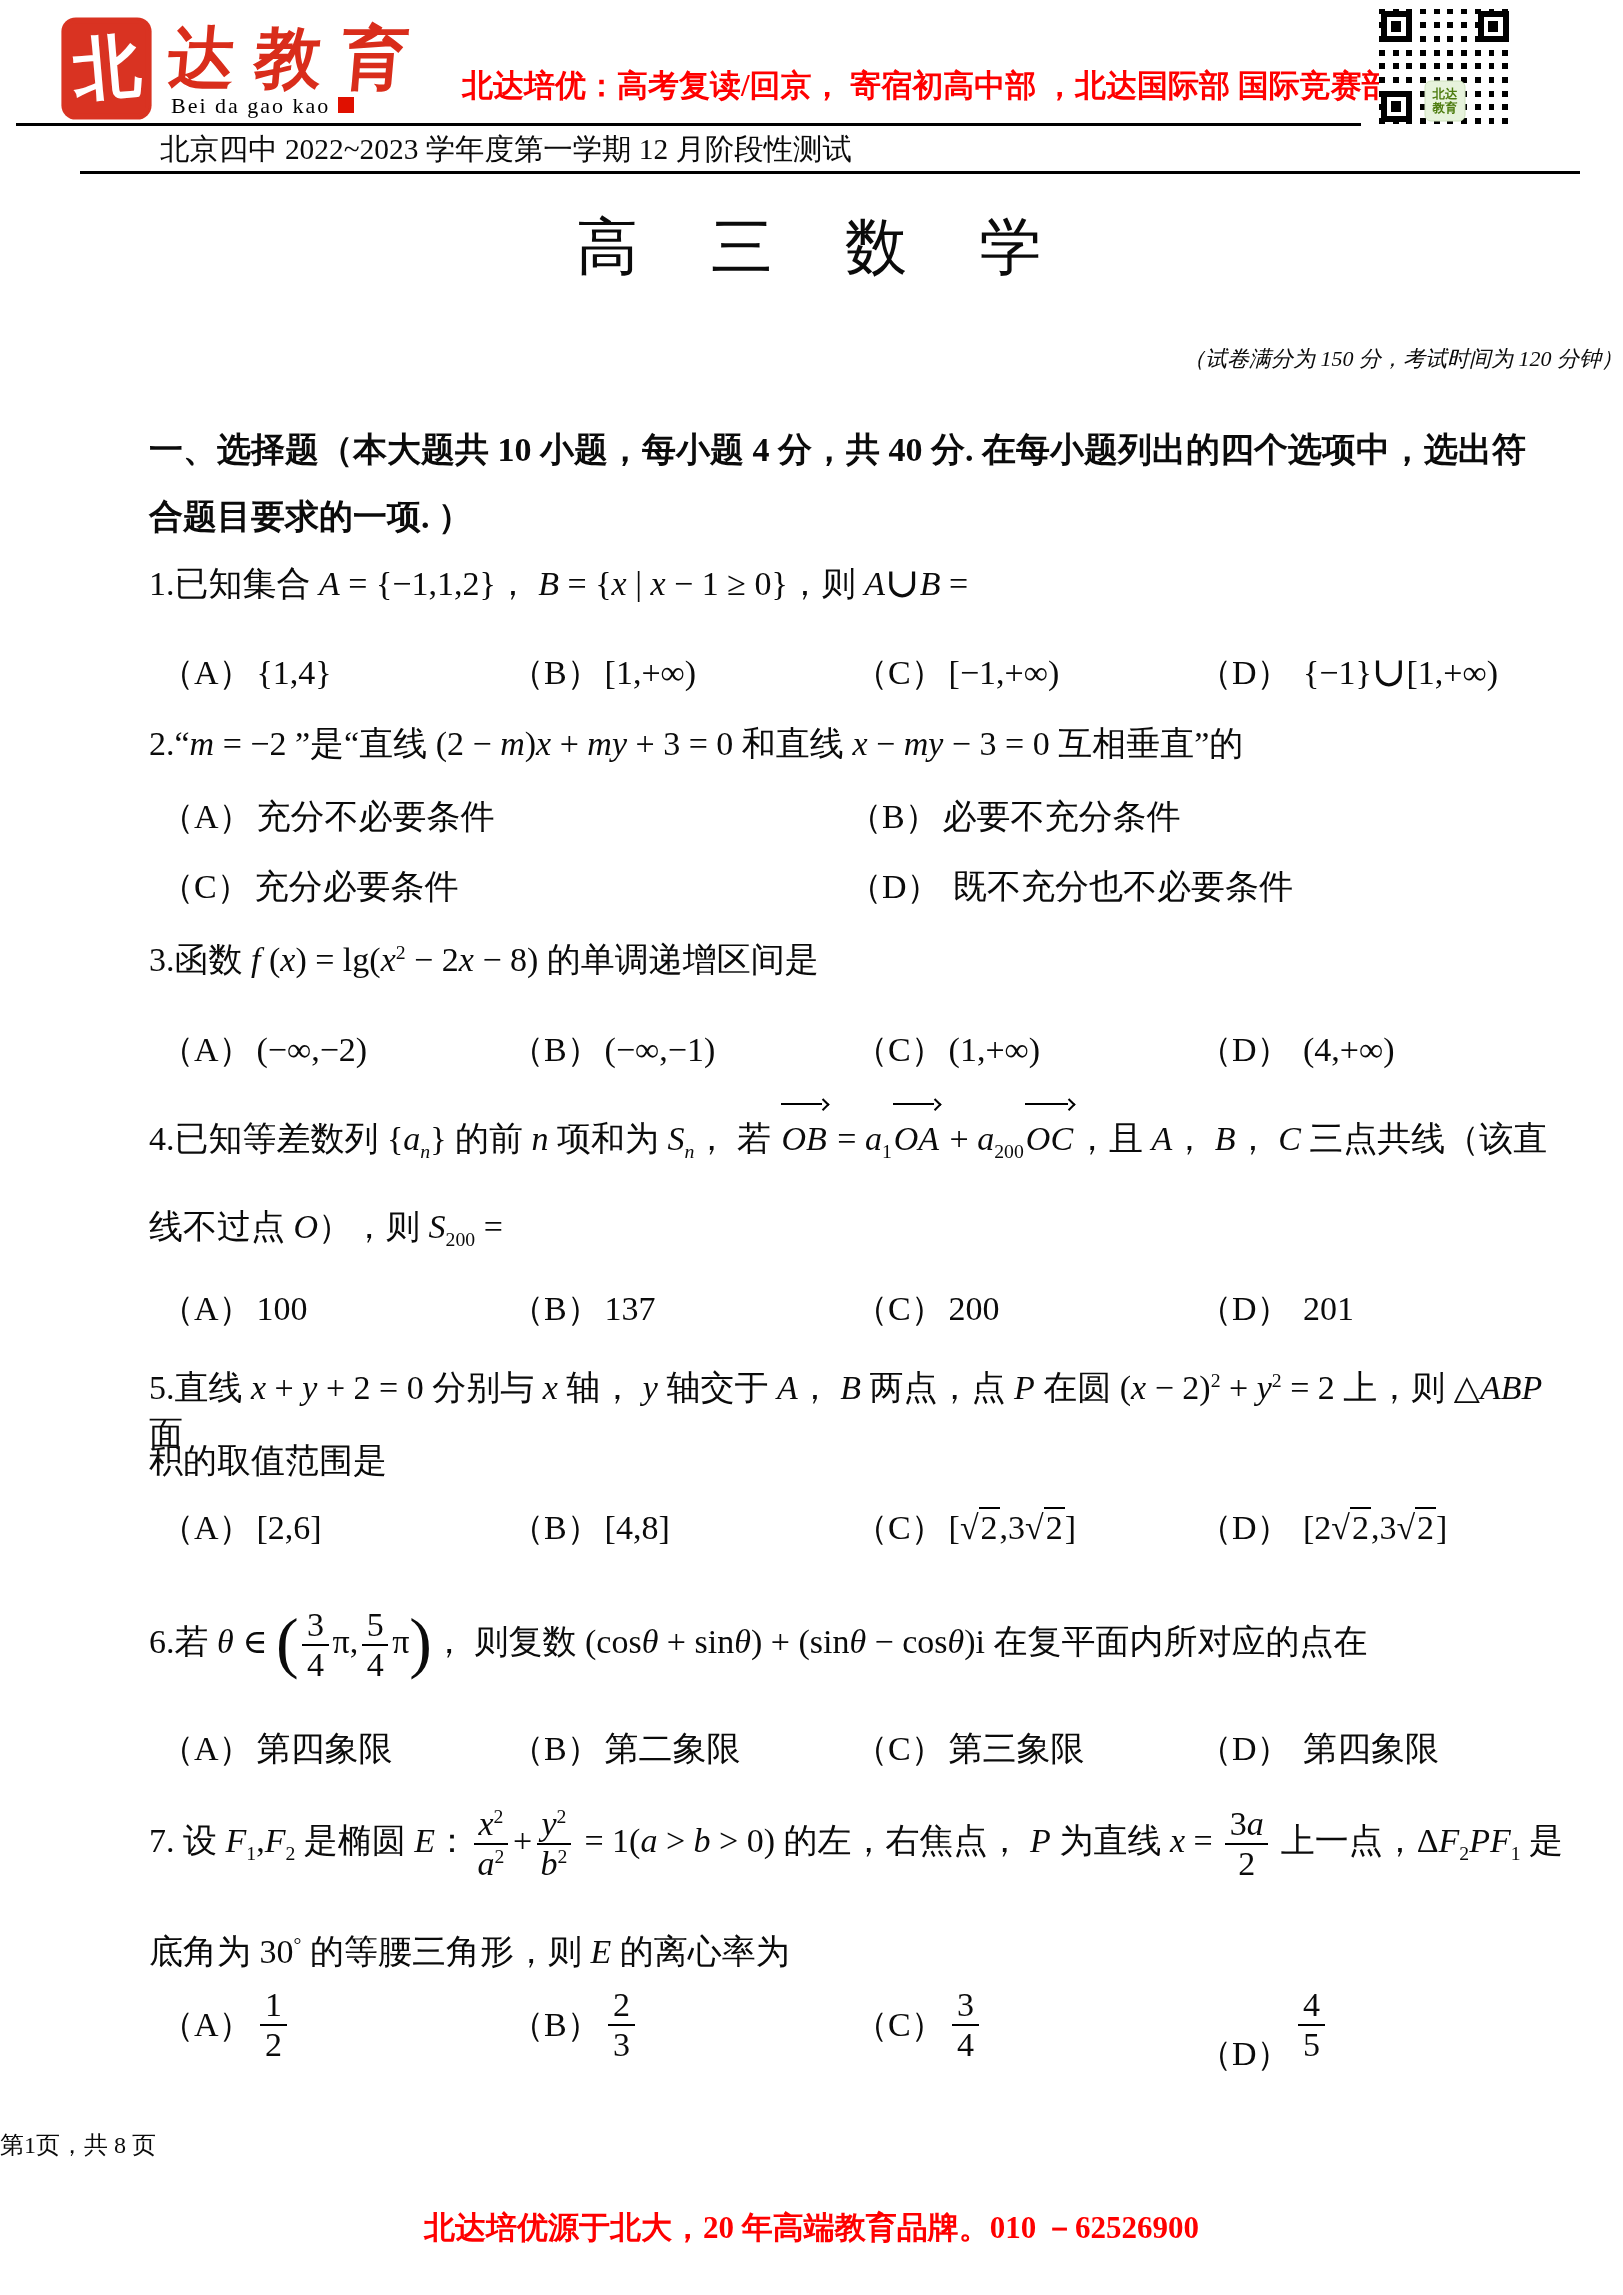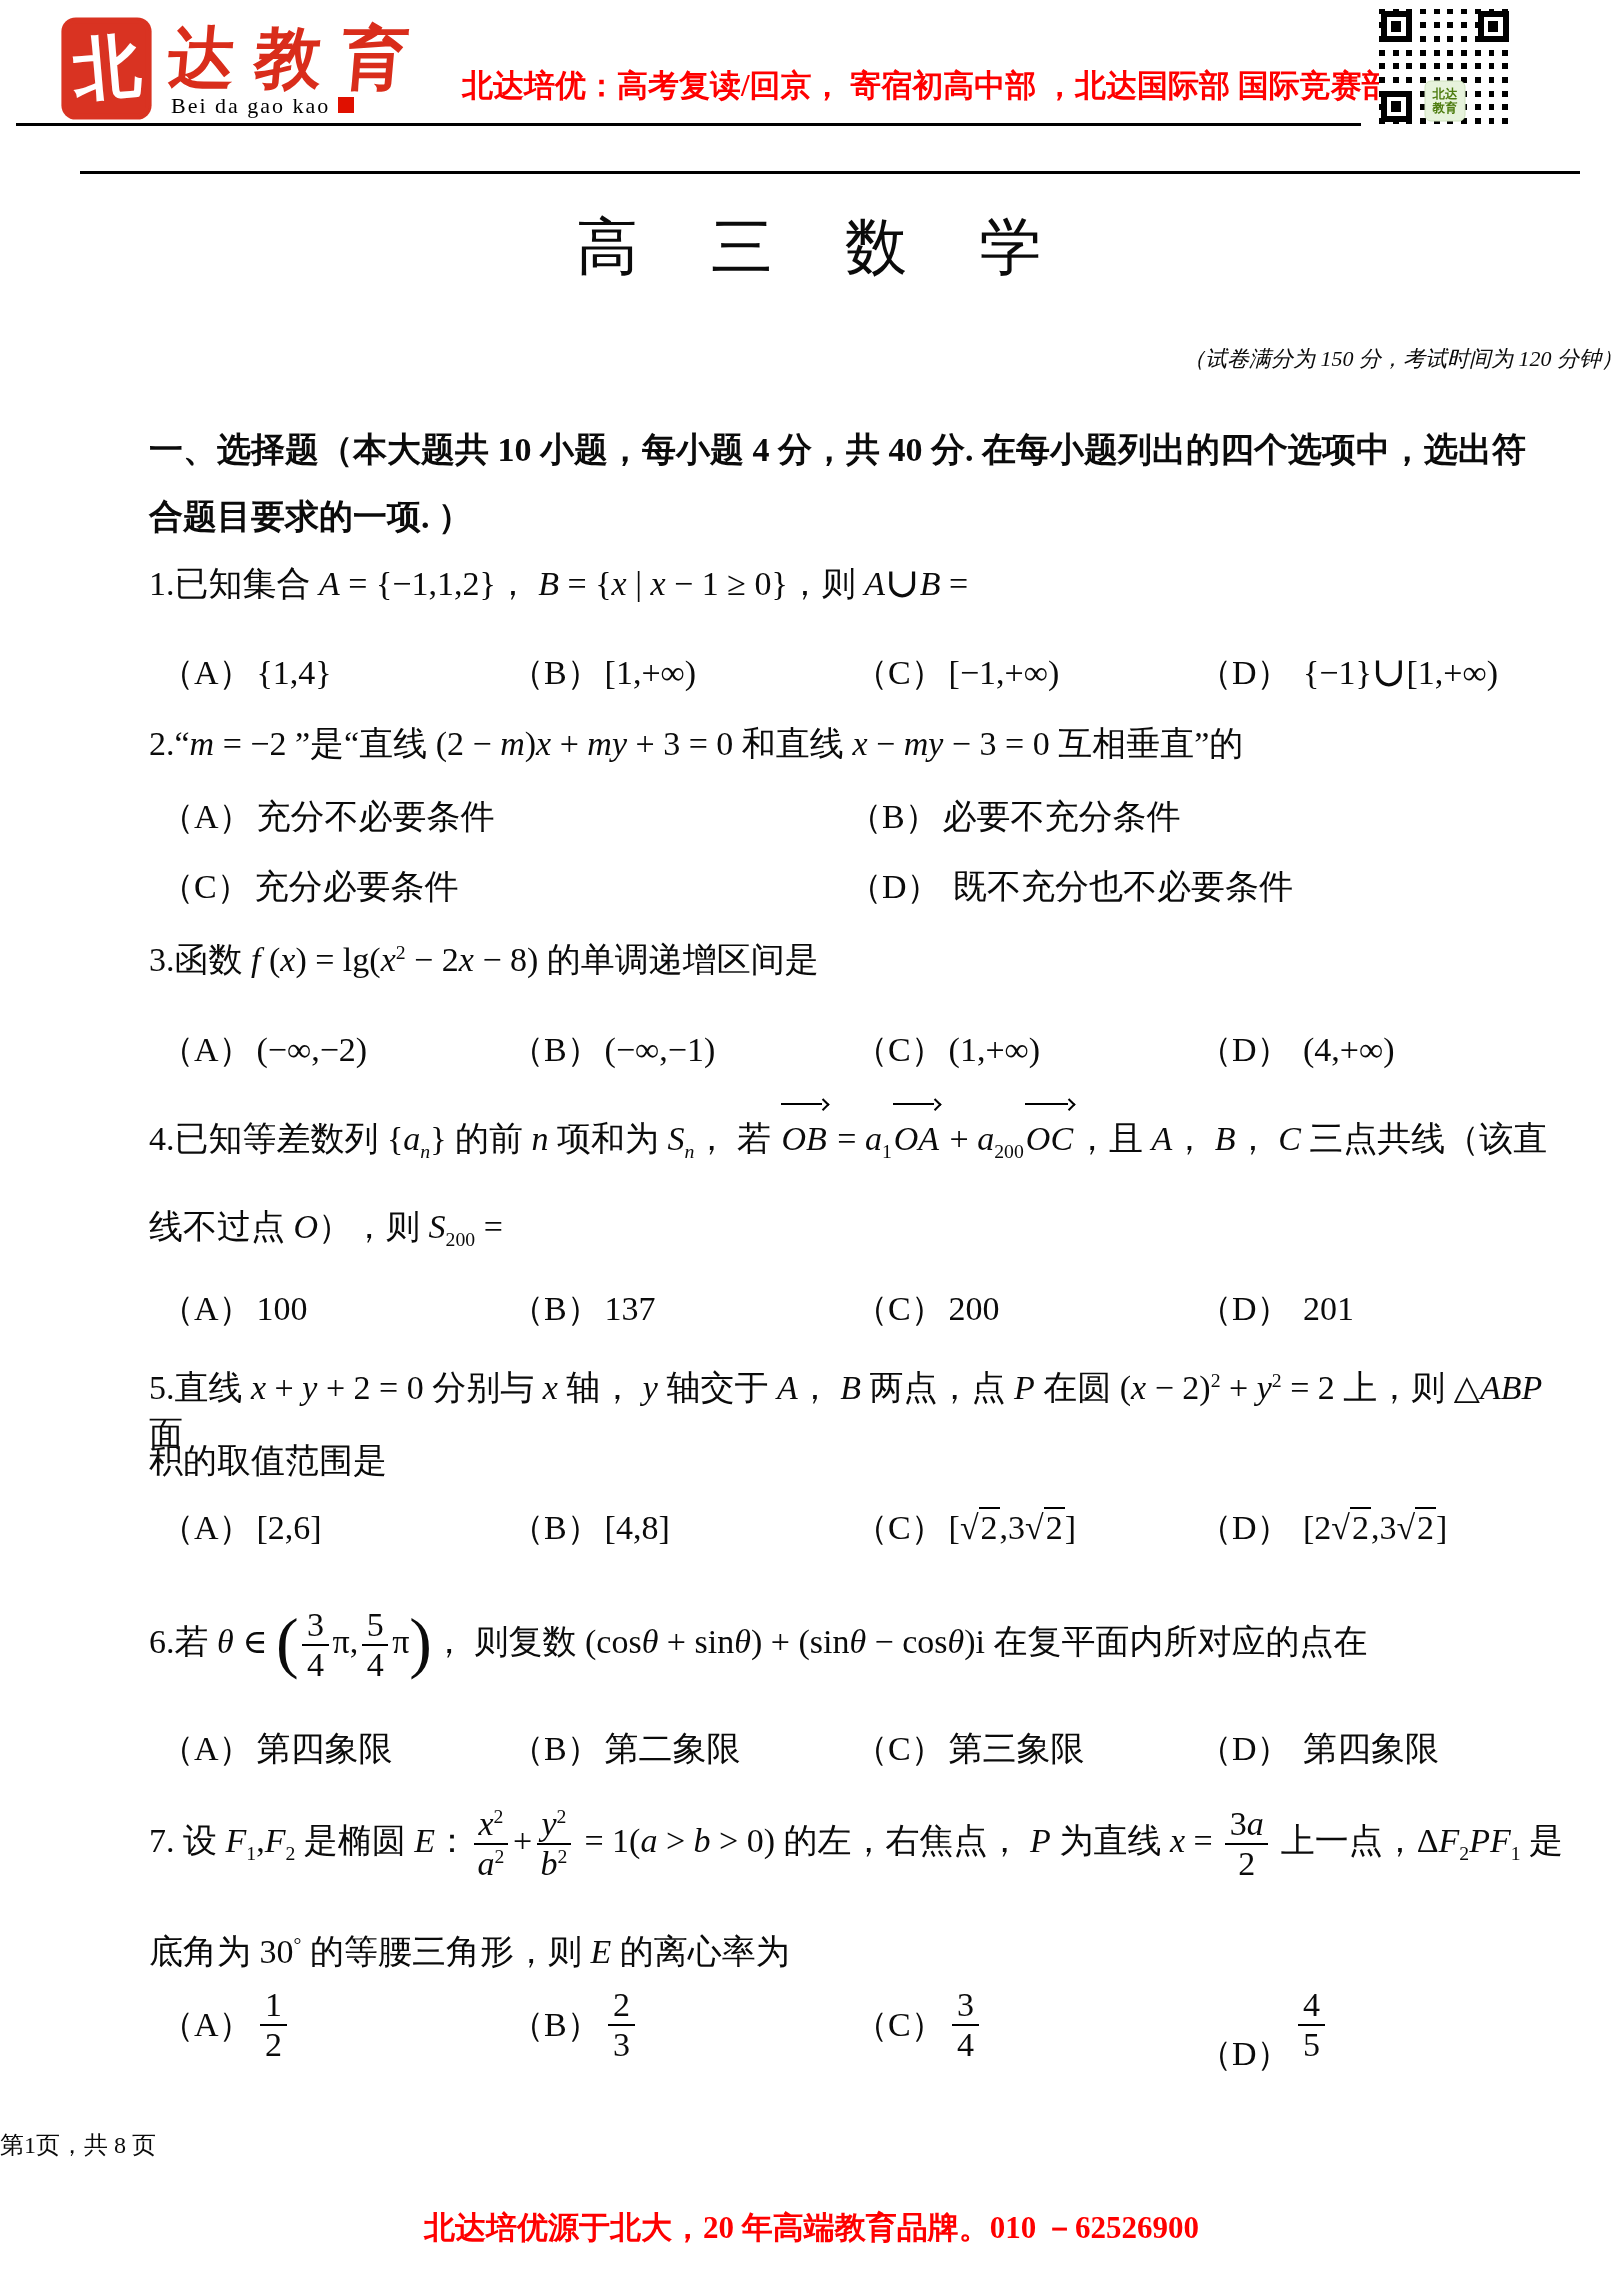--- a/index.html
+++ b/index.html
@@ -72,20 +72,21 @@
 
 <div class="page">
 
   <div class="abs seal">
     <span class="seal-char">北</span>
   </div>
   <div class="abs brand">达教育</div>
   <div class="abs brand-sub"><span>Bei da gao kao</span><span class="brand-sq"></span></div>
   <div class="abs promo">北达培优：高考复读/回京，  寄宿初高中部 ，北达国际部 国际竞赛部</div>
   <div class="abs rule1"></div>
+  <div class="abs school">北京四中 2022~2023 学年度第一学期 12 月阶段性测试</div>
   <div class="abs rule2"></div>
 
   <div class="abs qr">
     <div class="fs tl"></div>
     <div class="fs tr"></div>
     <div class="fs bl"></div>
     <div class="qr-badge">
       <span>北达</span>
       <span>教育</span>
     </div>

